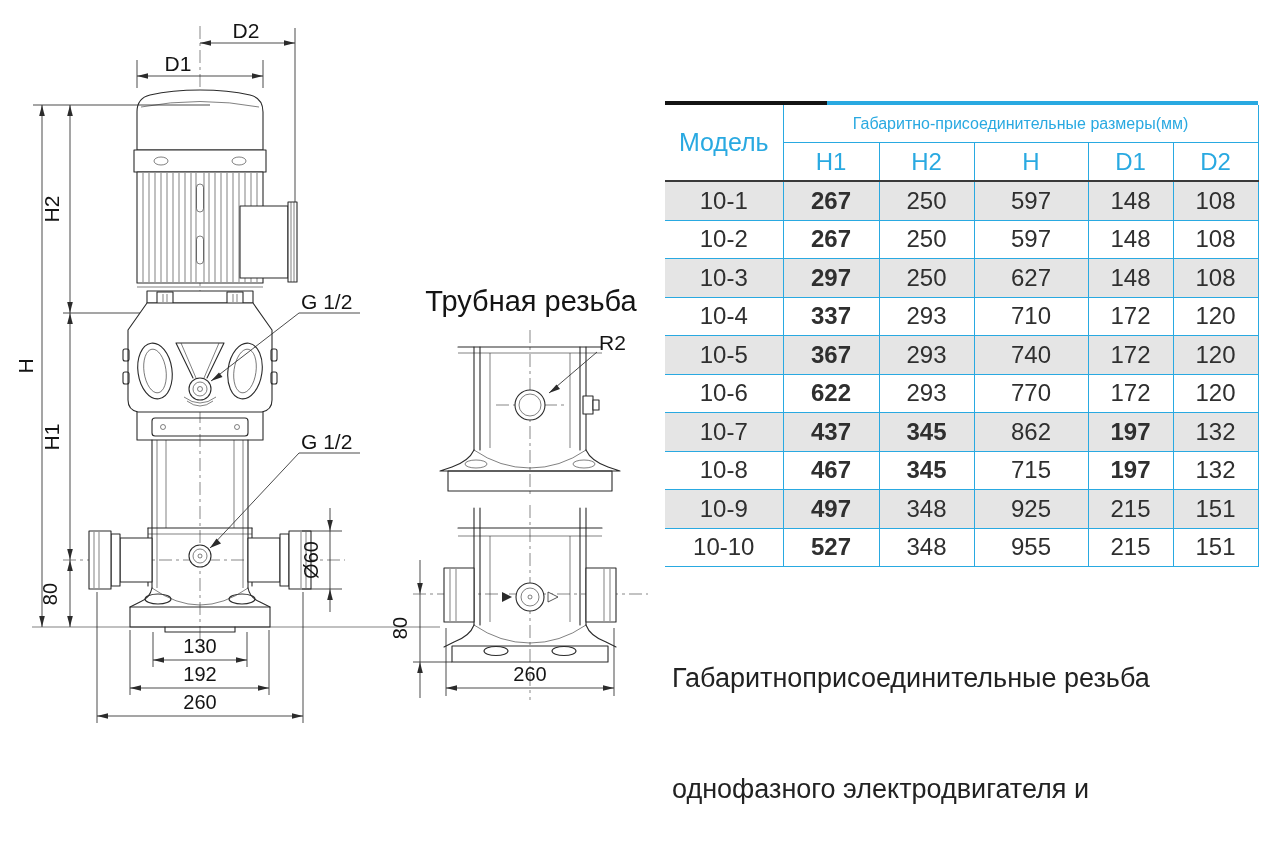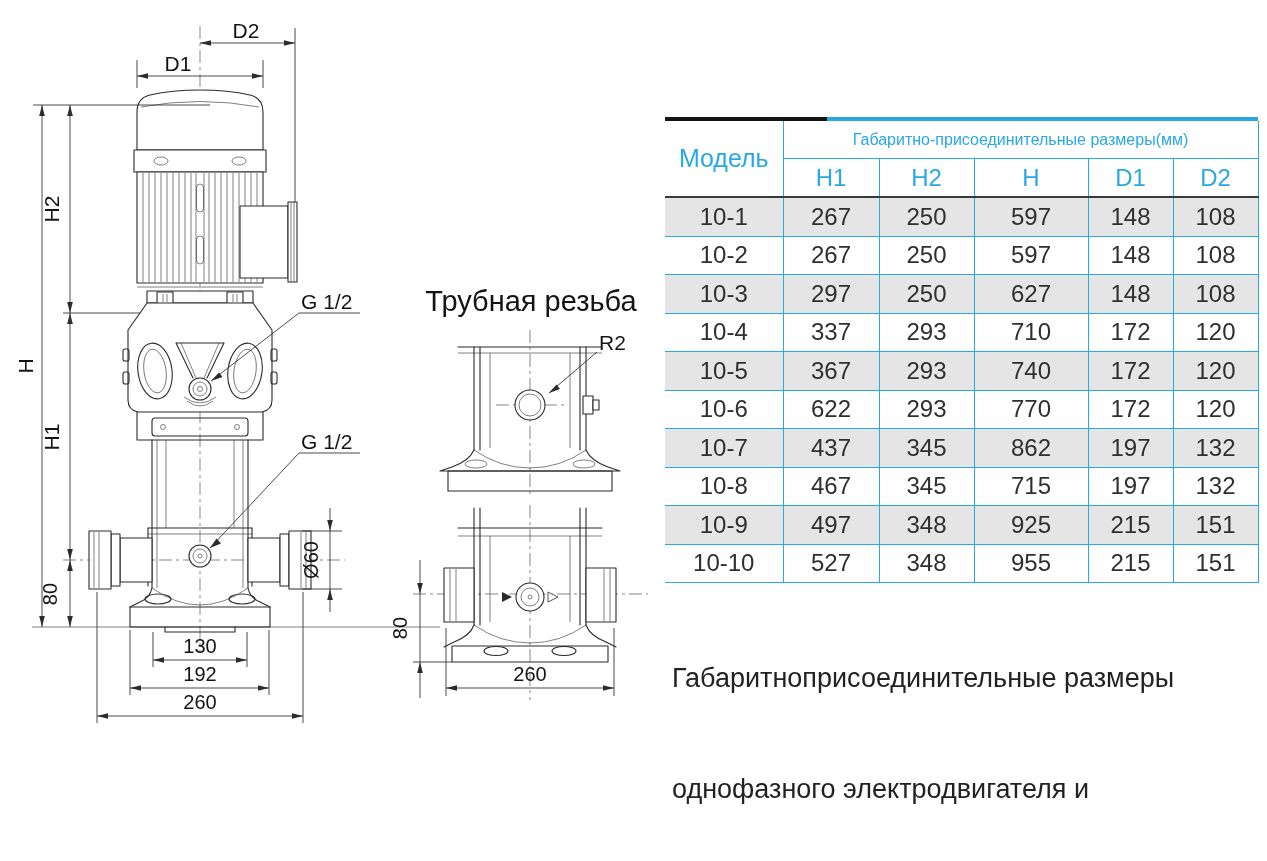--- a/index.html
+++ b/index.html
@@ -14,40 +14,40 @@
   .olw { fill:#fff; stroke:var(--ink); stroke-width:1.1; stroke-linejoin:round; }
   .tn { fill:none; stroke:var(--ink); stroke-width:0.6; }
   .cl { fill:none; stroke:#555; stroke-width:0.7; stroke-dasharray:13 4 3 4; }
   .dl { fill:none; stroke:var(--ink); stroke-width:0.85; }
   .ah { fill:var(--ink); stroke:none; }
   .drawing text { fill:#141414; font-family:"Liberation Sans", sans-serif; }
   .dim  { font-size:20px; }
   .big  { font-size:21px; }
   .ttl  { font-size:29px; fill:#2a2a2a; }
   
-  .table-wrap { position:absolute; left:665px; top:117px; width:593px; }
+  .table-wrap { position:absolute; left:665px; top:101px; width:593px; }
   .top-bar { display:flex; height:4px; }
   .top-bar .seg-dark { width:162px; background:#141414; }
   .top-bar .seg-blue { flex:1; background:var(--blue); }
   table.dims { border-collapse:collapse; table-layout:fixed; width:593px; }
   table.dims th, table.dims td {
     border-left:1.5px solid var(--blue); border-right:1.5px solid var(--blue);
     text-align:center; vertical-align:middle; padding:0;
   }
   table.dims tr > *:first-child { border-left:none; }
   th.model-h { color:var(--blue); font-size:25px; font-weight:normal;
                border-bottom:2.5px solid #3a3a3a; }
   th.group-h { color:var(--blue); font-size:16px; font-weight:normal;
                height:37px; border-bottom:1.5px solid var(--blue); }
   tr.sub th  { color:var(--blue); font-size:24px; font-weight:normal;
                height:37px; border-bottom:2.5px solid #3a3a3a; }
   table.dims td { border-top:1px solid var(--blue); border-bottom:1px solid var(--blue);
                   height:37.5px; font-size:24px; color:#2f2f2f; }
   td.model-cell { color:var(--blue); font-size:24px; }
-  td.bold { font-weight:normal; color:#000; font-size:25px; }
+  td.bold { font-weight:bold; color:#000; font-size:25px; }
   tr.striped { background:#e5e5e5; }
   
   .note { position:absolute; left:672px; top:586px; width:575px;
           font-size:27px; line-height:37px; color:#222; white-space:pre; }
 </style>
 </head>
 <body>
 
 <svg class="drawing" viewBox="0 0 660 861">
 
@@ -339,20 +339,20 @@
           <td>348</td>
           <td>955</td>
           <td>215</td>
           <td>151</td>
         </tr>
       </tbody>
   </table>
 </div>
 
 <div class="note">
-  <div>Габаритноприсоединительные размеры</div>
+  <div>Габаритноприсоединительные резьба</div>
   <div>однофазного электродвигателя и</div>
   
   
   
   
   
 </div>
 
 </body></html>

